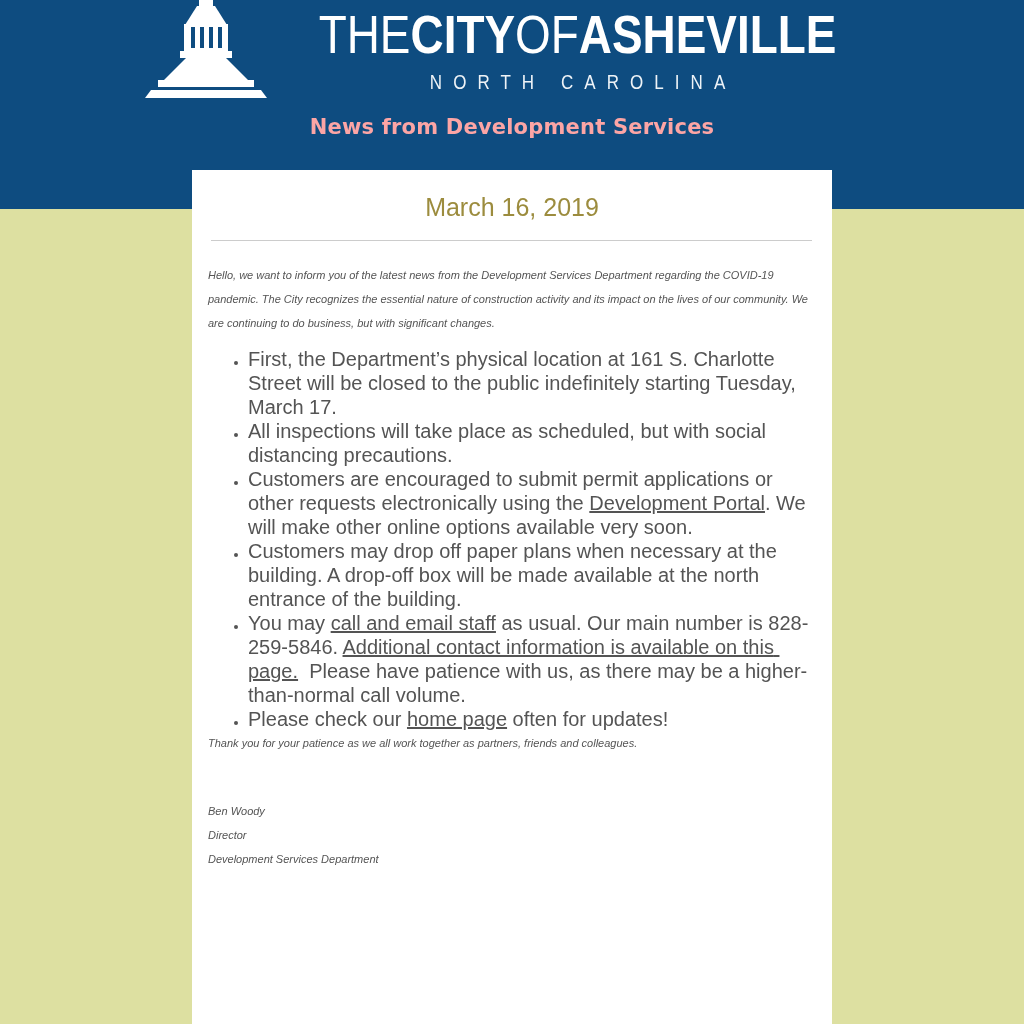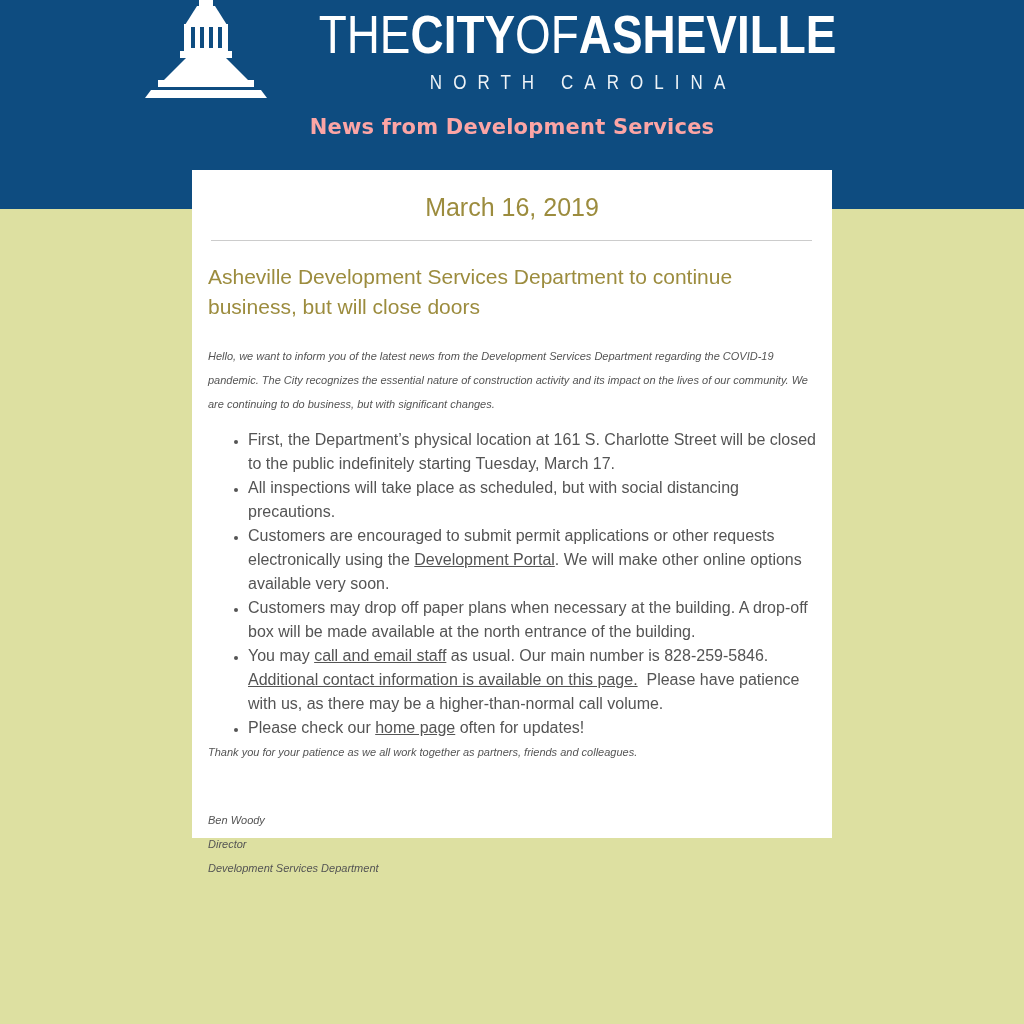--- a/index.html
+++ b/index.html
@@ -67,21 +67,21 @@
     font-family: "DejaVu Sans", sans-serif;
     font-weight: 700;
     font-size: 21px;
     margin-top: 17px;
     letter-spacing: 0.2px;
   }
   
   .card {
     position: relative;
     width: 640px;
-    height: 668px;
+    height: 854px;
     margin: -39px auto 0 auto;
     background: #ffffff;
     padding: 22px 16px 14px 16px;
   }
   .date-heading {
     text-align: center;
     color: var(--accent-gold);
     font-size: 25px;
     line-height: 30px;
     font-weight: 400;
@@ -105,21 +105,21 @@
     font-style: italic;
   }
   .intro { margin-top: 22px; }
   .update-list {
     margin-top: 12px;
     padding-left: 40px;
     list-style: disc;
   }
   .update-list li {
     color: var(--body-gray);
-    font-size: 16px;
+    font-size: 20px;
     line-height: 24px;
     white-space: pre-wrap;
   }
   .update-list li::marker { font-size: 12px; }
   .inline-link {
     color: var(--body-gray);
     text-decoration: underline;
     cursor: pointer;
   }
   .closing { }
@@ -163,21 +163,20 @@
       </div>
       <div class="state-line">NORTH CAROLINA</div>
     </div>
   </div>
   <div class="tagline">News from Development Services</div>
 </div>
 
 <div class="card">
   <div class="date-heading">March 16, 2019</div>
   <hr class="divider">
-  <div class="headline">Asheville Development Services Department to continue business, but will close doors</div>
   <p class="body-text intro">Hello, we want to inform you of the latest news from the Development Services Department regarding the COVID-19 pandemic. The City recognizes the essential nature of construction activity and its impact on the lives of our community. We are continuing to do business, but with significant changes.</p>
 
   <ul class="update-list">
       <li><span>First, the Department’s physical location at 161 S. Charlotte Street will be closed to the public indefinitely starting Tuesday, March 17.</span></li>
       <li><span>All inspections will take place as scheduled, but with social distancing precautions.</span></li>
       <li><span>Customers are encouraged to submit permit applications or other requests electronically using the </span><span class="inline-link">Development Portal</span><span>. We will make other online options available very soon.</span></li>
       <li><span>Customers may drop off paper plans when necessary at the building. A drop-off box will be made available at the north entrance of the building.</span></li>
       <li><span>You may </span><span class="inline-link">call and email staff</span><span> as usual. Our main number is 828-259-5846. </span><span class="inline-link">Additional contact information is available on this page.</span><span>  Please have patience with us, as there may be a higher-than-normal call volume.</span></li>
       <li><span>Please check our </span><span class="inline-link">home page</span><span> often for updates!</span></li>
     </ul>

